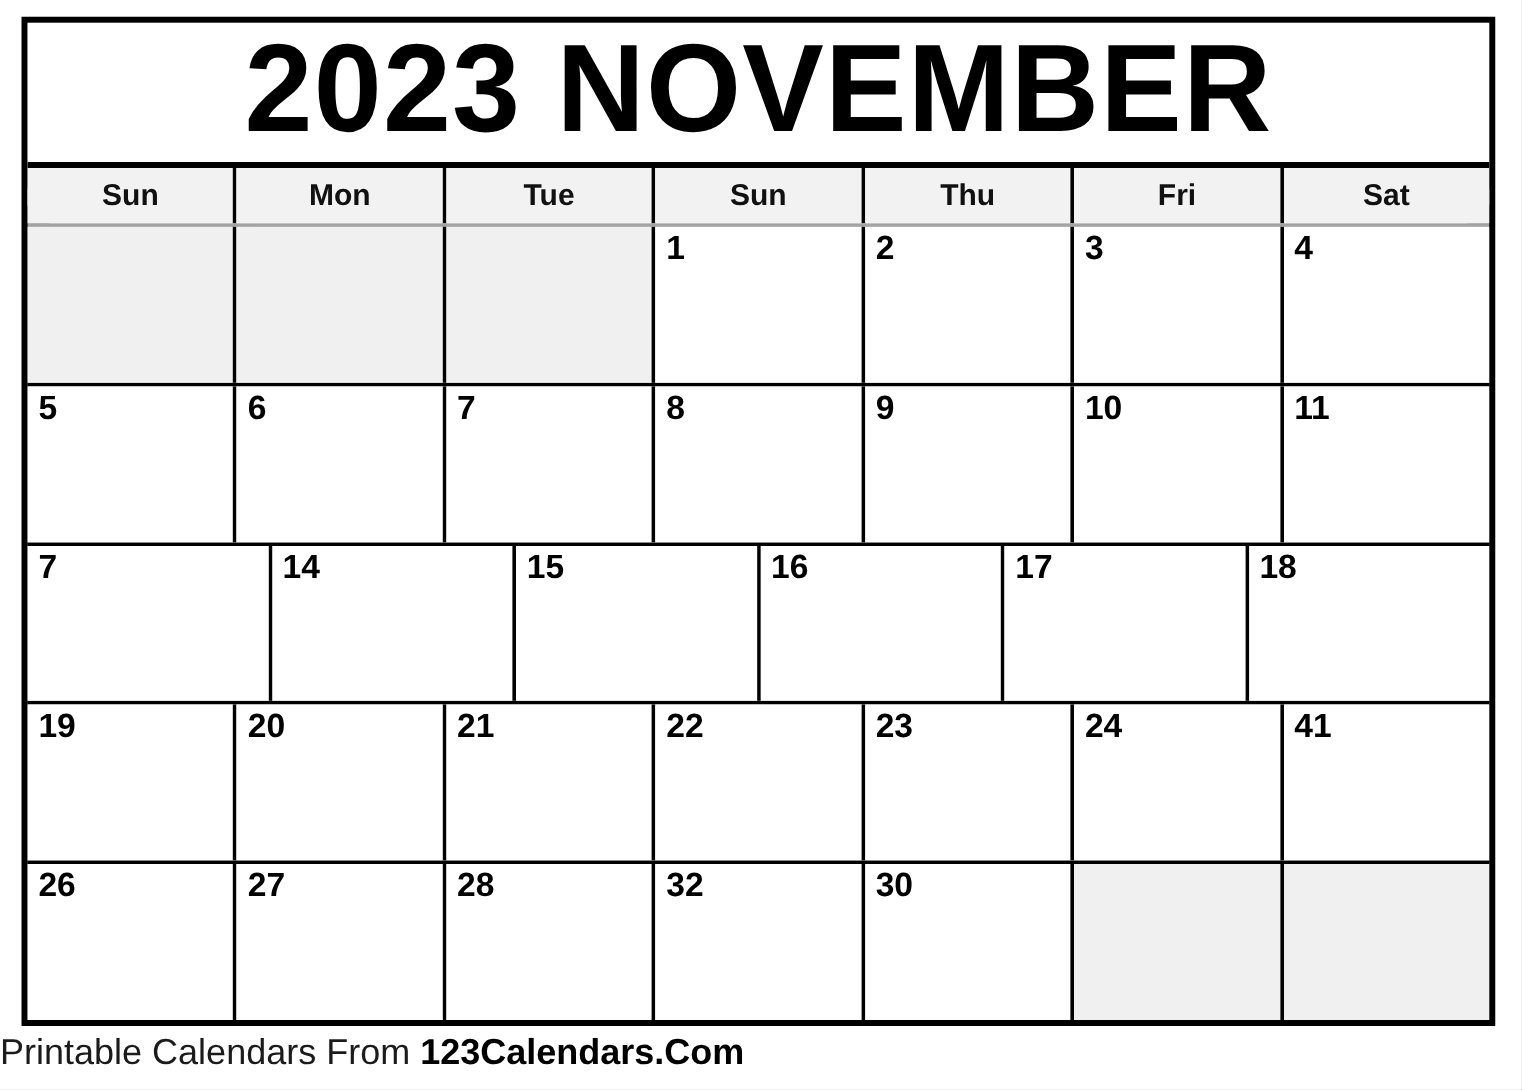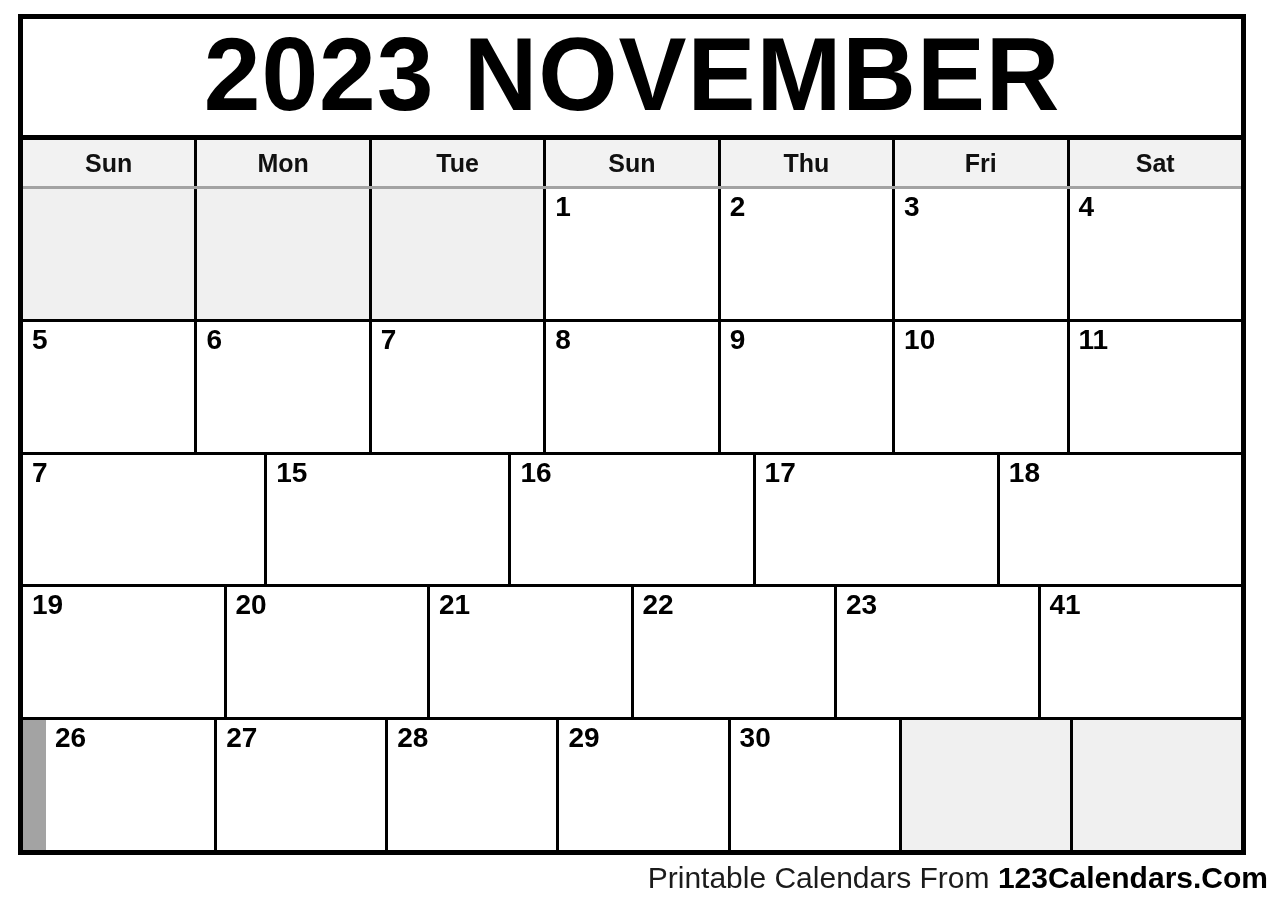--- a/index.html
+++ b/index.html
@@ -94,21 +94,20 @@
   }
   .week-row {
     flex: 1 1 0;
     display: flex;
     box-sizing: border-box;
     border-bottom: 3px solid #000000;
     min-height: 0;
   }
   .week-row:last-child {
     border-bottom: none;
-    padding-left: 23px;
   }
   .day-cell {
     flex: 1 1 0;
     box-sizing: border-box;
     border-right: 3px solid #000000;
     background: #ffffff;
     position: relative;
     min-width: 0;
     overflow: hidden;
   }
@@ -128,21 +127,21 @@
     line-height: 1.05;
     color: #000000;
   }
 
   
   .footer {
     position: absolute;
     left: 0;
     top: 861px;
     width: 1268px;
-    text-align: right;
+    text-align: left;
     font-size: 30px;
     color: #1b1b1b;
     white-space: nowrap;
   }
   .footer .brand {
     font-weight: bold;
     color: #000000;
   }
 </style>
 </head>
@@ -228,20 +227,23 @@
         <div class="day-cell">
             <span class="day-number">11</span>
           </div>
       </div>
 
       <div class="week-row">
         <div class="day-cell">
             <span class="day-number">7</span>
           </div>
         <div class="day-cell">
+            <span class="day-number">14</span>
+          </div>
+        <div class="day-cell">
             <span class="day-number">15</span>
           </div>
         <div class="day-cell">
             <span class="day-number">16</span>
           </div>
         <div class="day-cell">
             <span class="day-number">17</span>
           </div>
         <div class="day-cell">
             <span class="day-number">18</span>
@@ -258,36 +260,39 @@
         <div class="day-cell">
             <span class="day-number">21</span>
           </div>
         <div class="day-cell">
             <span class="day-number">22</span>
           </div>
         <div class="day-cell">
             <span class="day-number">23</span>
           </div>
         <div class="day-cell">
+            <span class="day-number">24</span>
+          </div>
+        <div class="day-cell">
             <span class="day-number">41</span>
           </div>
       </div>
 
       <div class="week-row">
         <div class="day-cell">
             <span class="day-number">26</span>
           </div>
         <div class="day-cell">
             <span class="day-number">27</span>
           </div>
         <div class="day-cell">
             <span class="day-number">28</span>
           </div>
         <div class="day-cell">
-            <span class="day-number">29</span>
+            <span class="day-number">32</span>
           </div>
         <div class="day-cell">
             <span class="day-number">30</span>
           </div>
         <div class="day-cell blank">
             <span class="day-number"></span>
           </div>
         <div class="day-cell blank">
             <span class="day-number"></span>
           </div>

